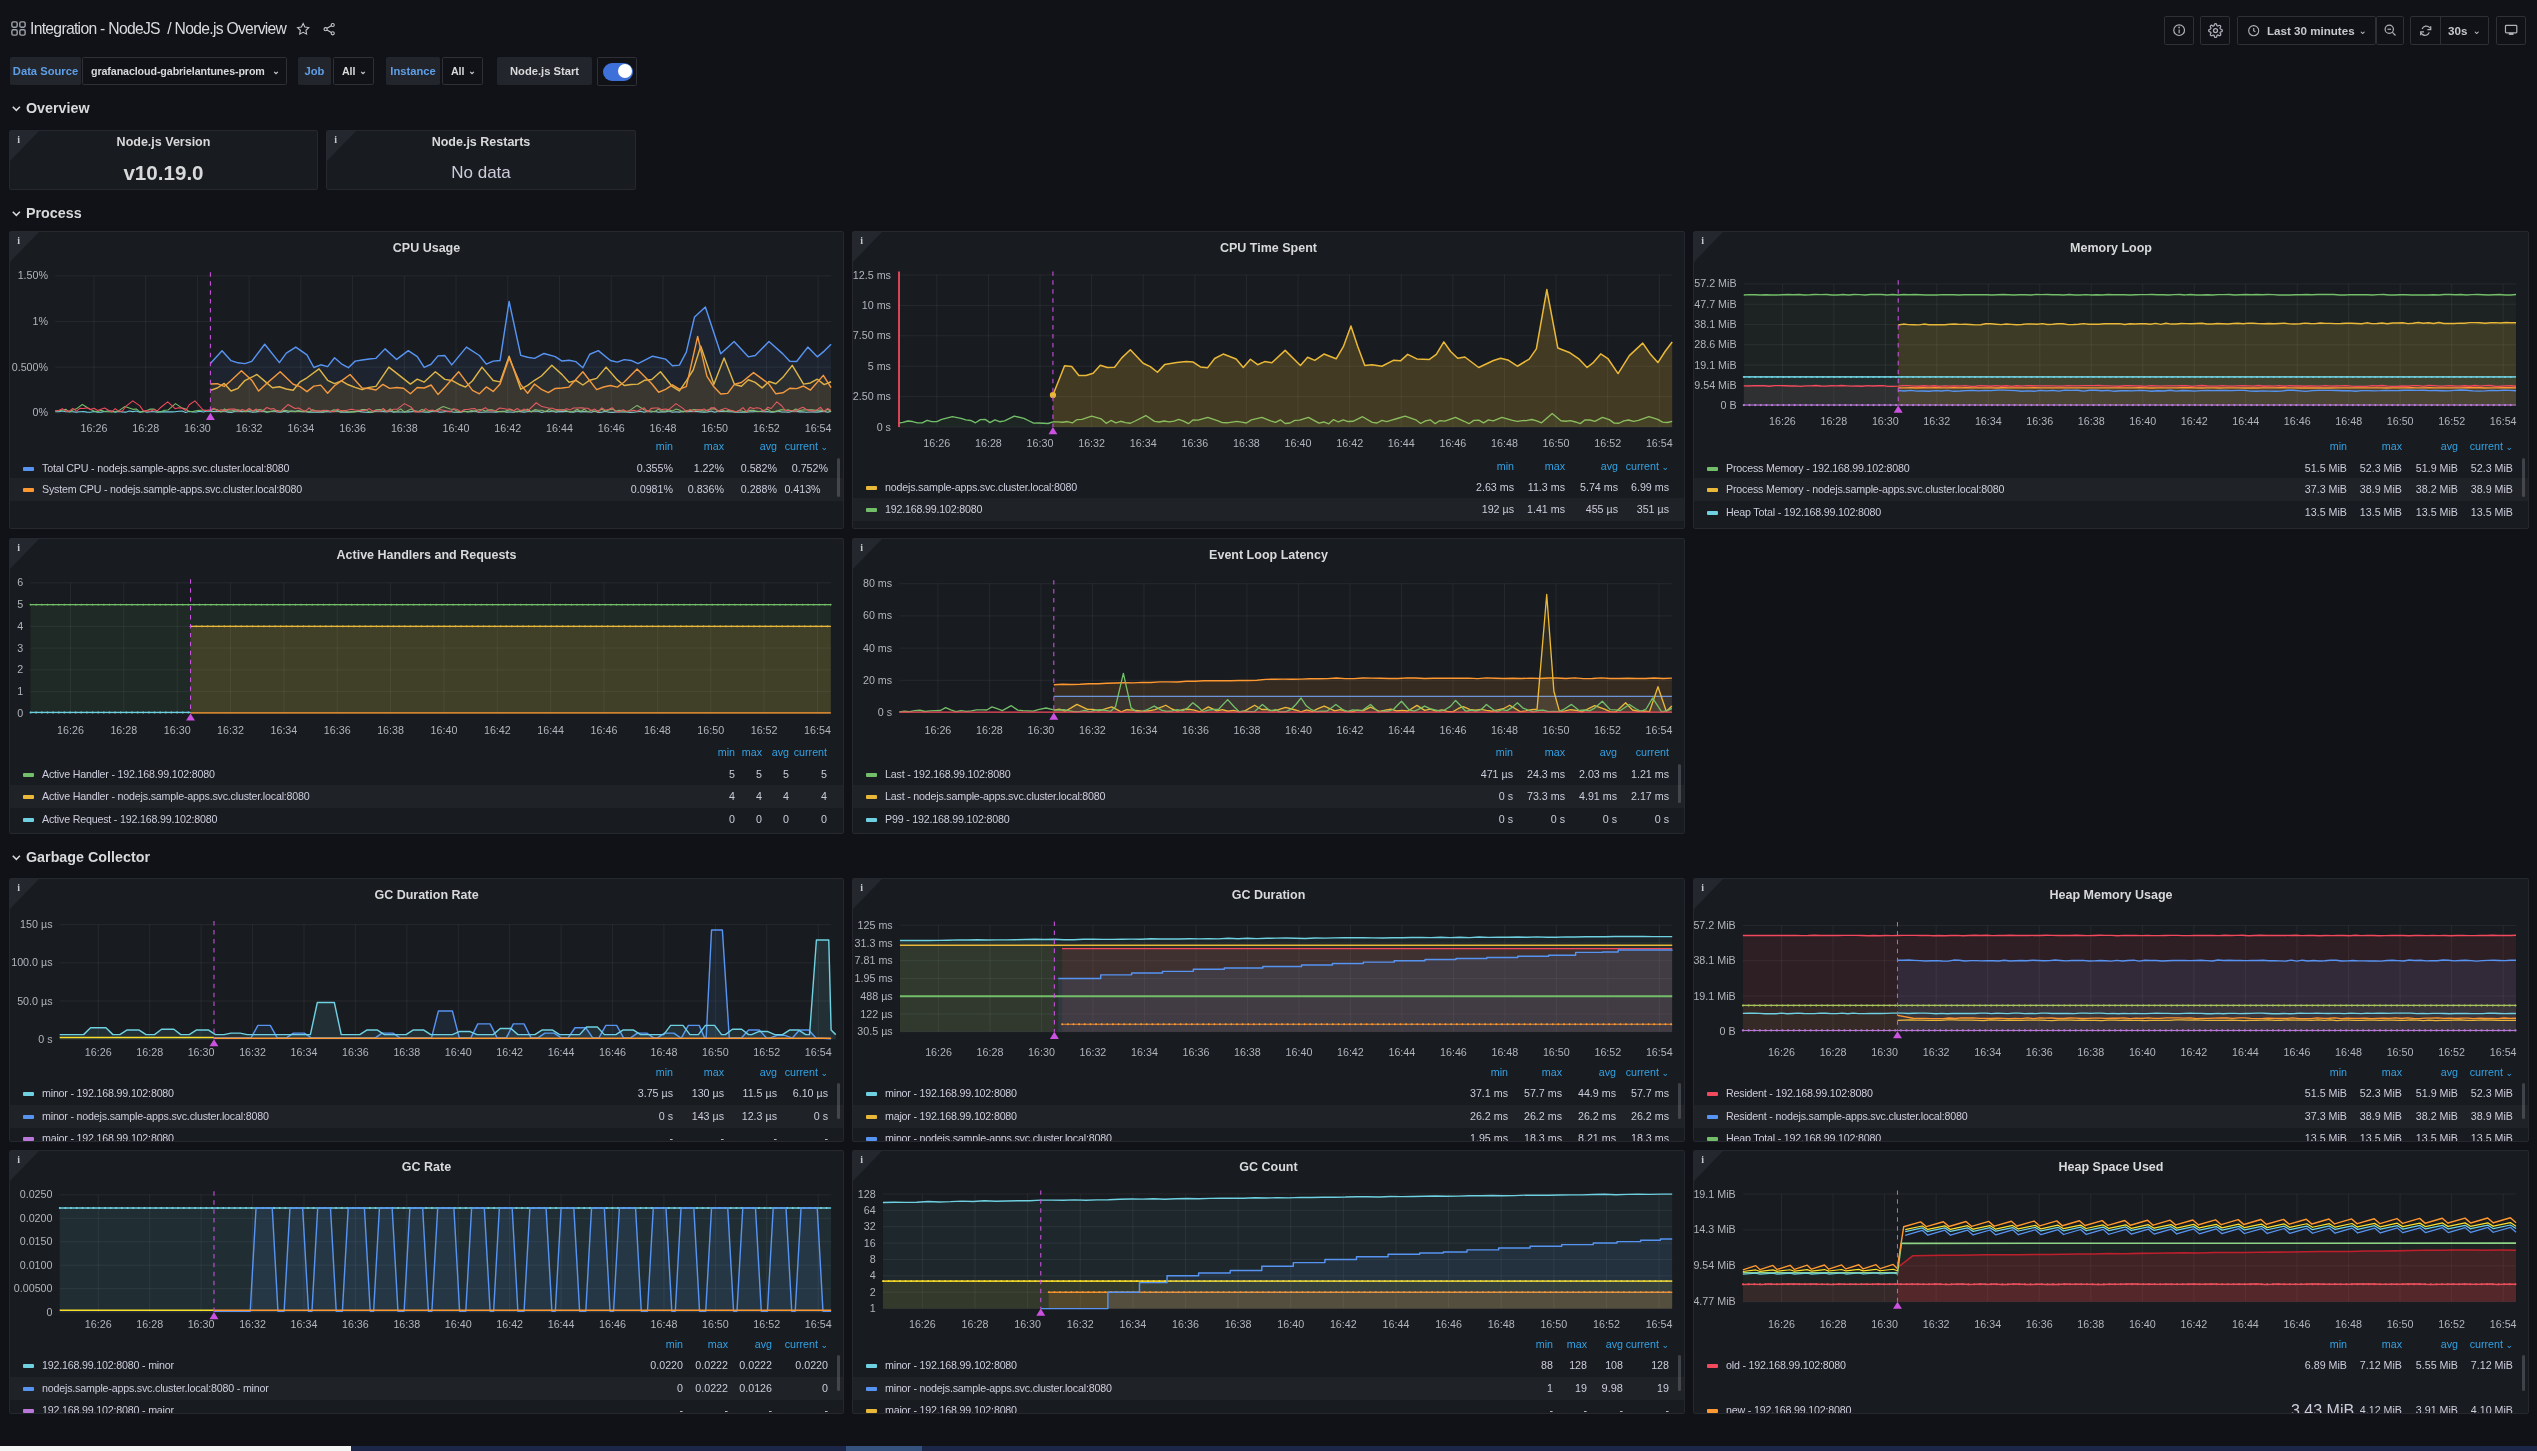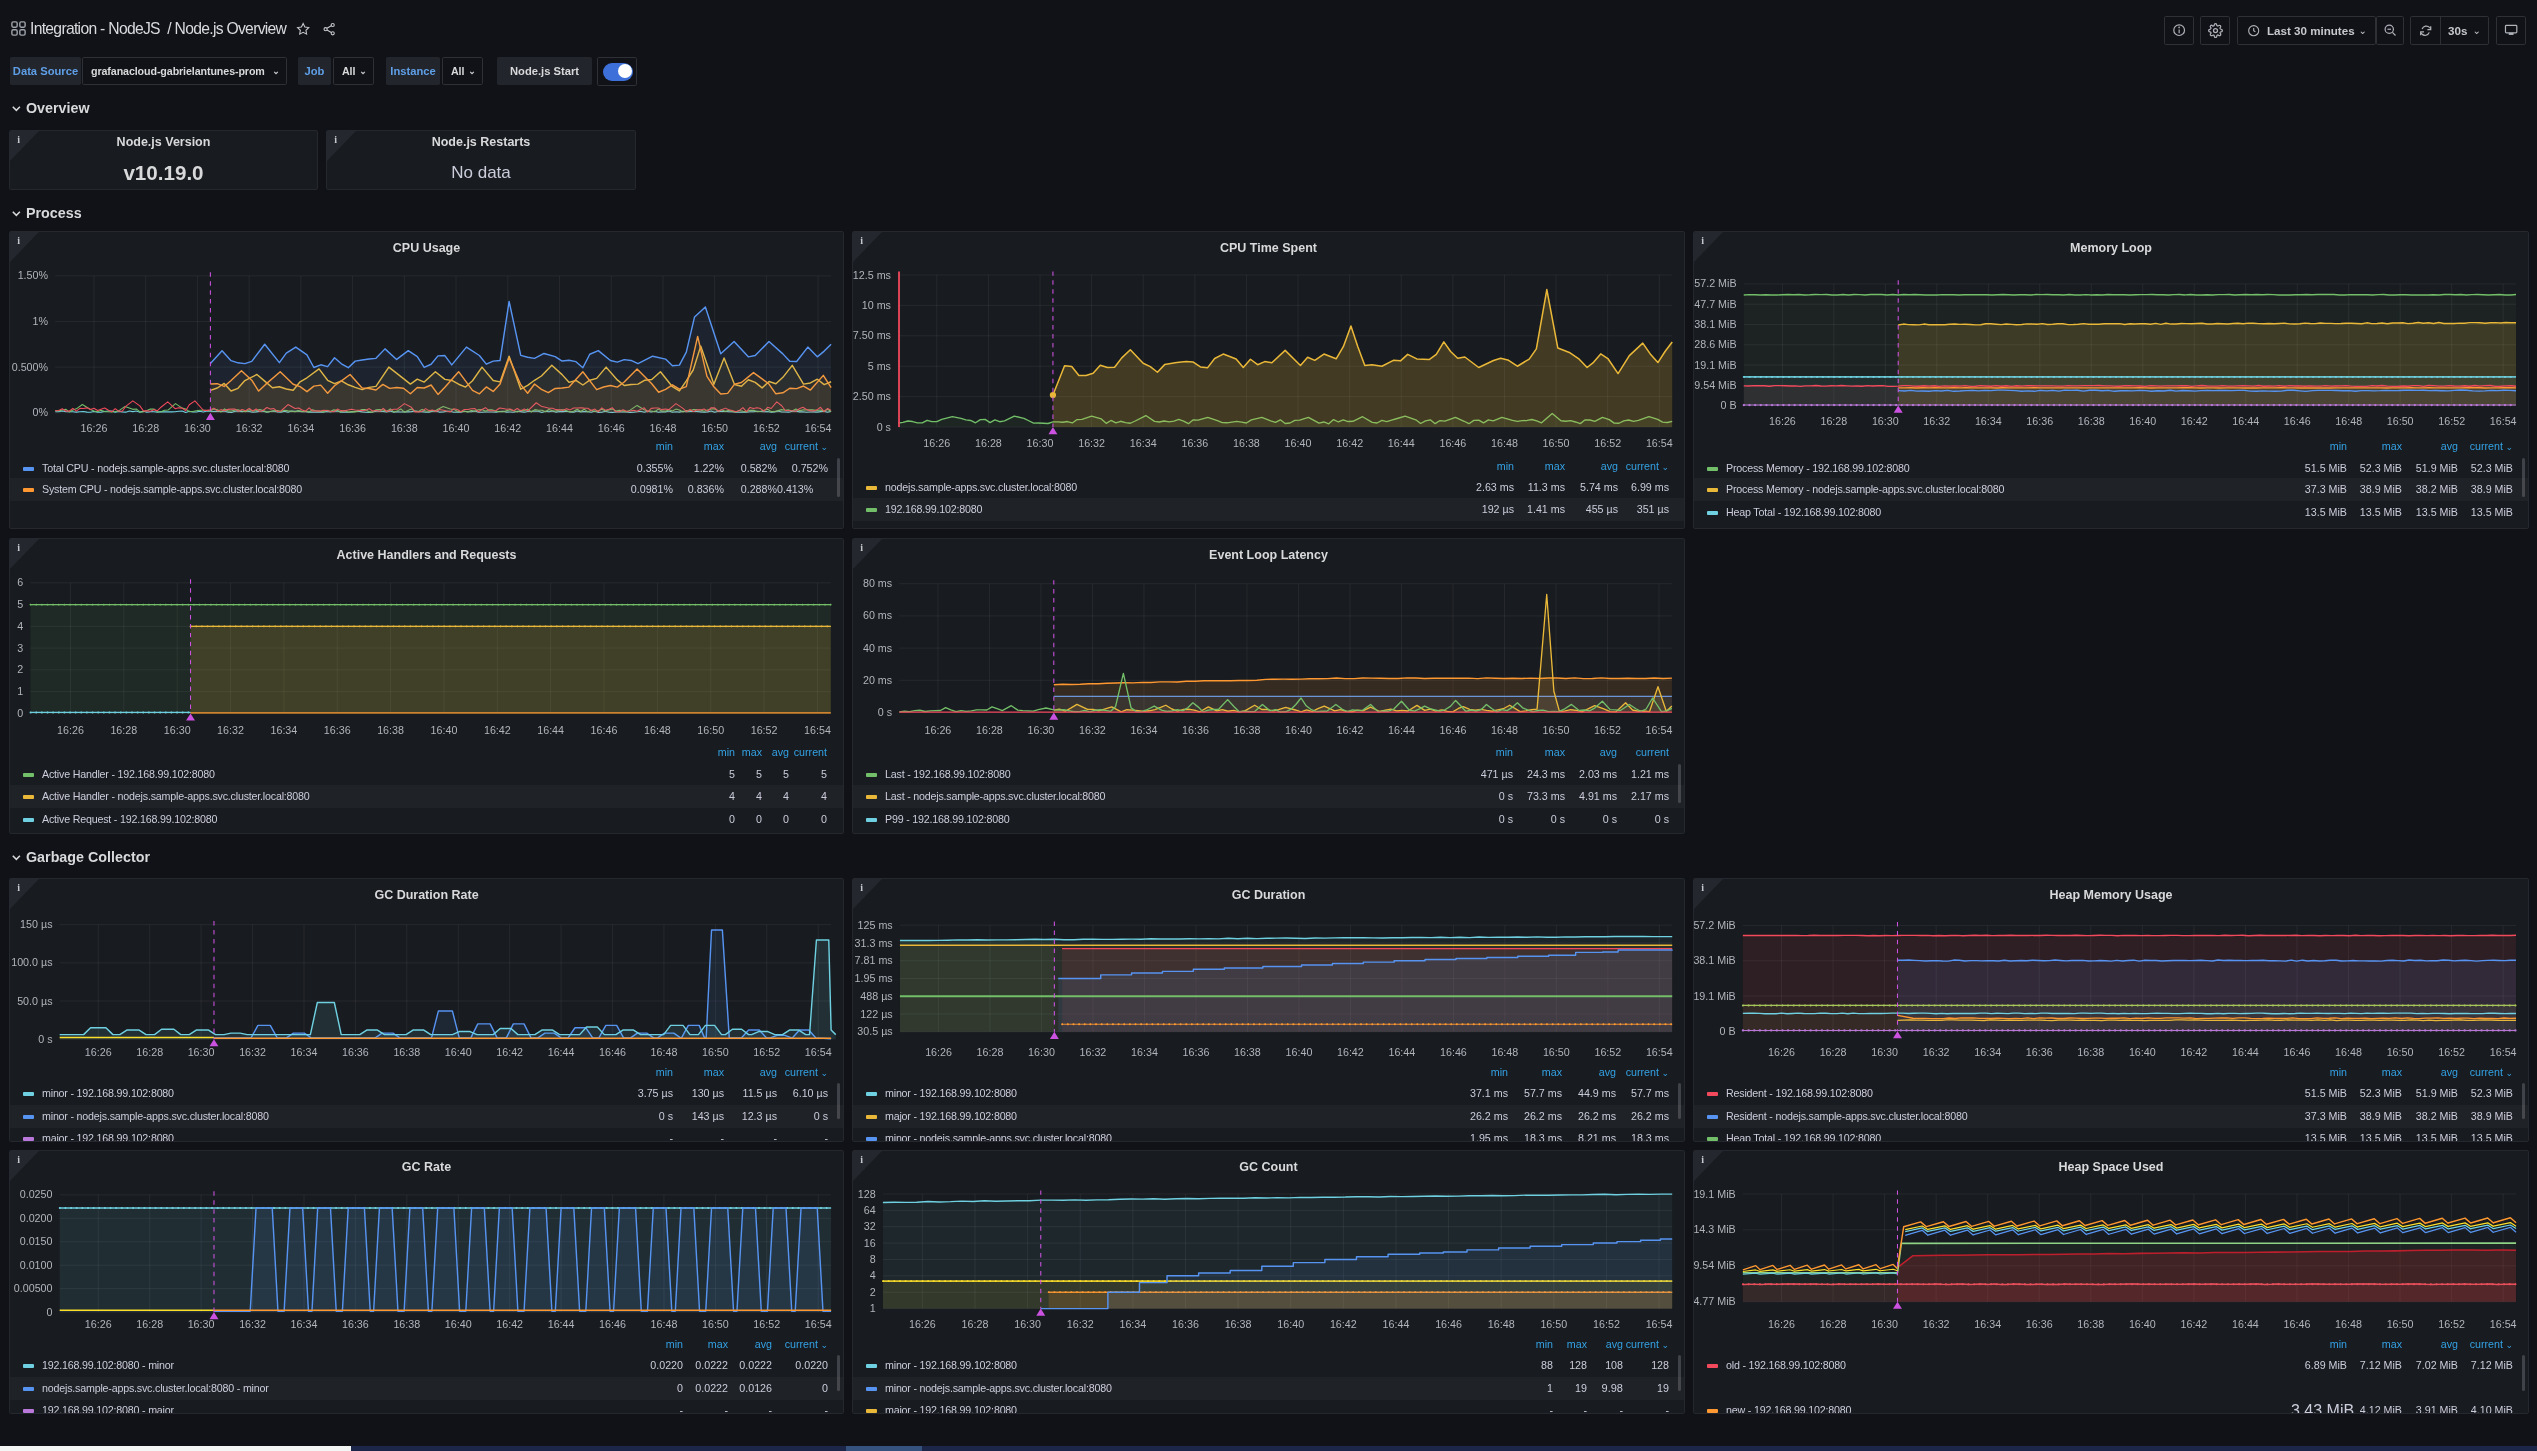--- a/index.html
+++ b/index.html
@@ -177,21 +177,21 @@
       <div style="position:absolute;left:663px;top:0;width:51px;line-height:23px;text-align:right;font-size:10.7px;color:#ccccdc;white-space:nowrap">1.22%</div>
       <div style="position:absolute;left:714px;top:0;width:53px;line-height:23px;text-align:right;font-size:10.7px;color:#ccccdc;white-space:nowrap">0.582%</div>
       <div style="position:absolute;left:767px;top:0;width:51px;line-height:23px;text-align:right;font-size:10.7px;color:#ccccdc;white-space:nowrap">0.752%</div>
     </div>
     <div style="position:absolute;top:246px;left:0;width:835px;height:23px;background:rgba(204,204,220,0.045);">
       <div style="position:absolute;left:12.5px;top:10px;width:11.6px;height:3.6px;border-radius:0.9px;background:#ff9830"></div>
       <div style="position:absolute;left:32px;top:0;line-height:23px;font-size:10.7px;letter-spacing:-0.2px;color:#ccccdc;white-space:nowrap">System CPU - nodejs.sample-apps.svc.cluster.local:8080</div>
       <div style="position:absolute;left:612px;top:0;width:51px;line-height:23px;text-align:right;font-size:10.7px;color:#ccccdc;white-space:nowrap">0.0981%</div>
       <div style="position:absolute;left:663px;top:0;width:51px;line-height:23px;text-align:right;font-size:10.7px;color:#ccccdc;white-space:nowrap">0.836%</div>
       <div style="position:absolute;left:714px;top:0;width:53px;line-height:23px;text-align:right;font-size:10.7px;color:#ccccdc;white-space:nowrap">0.288%</div>
-      <div style="position:absolute;left:767px;top:0;width:51px;line-height:23px;text-align:left;font-size:10.7px;color:#ccccdc;white-space:nowrap">0.413%</div>
+      <div style="position:absolute;left:767px;top:0;width:51px;line-height:23px;text-align:center;font-size:10.7px;color:#ccccdc;white-space:nowrap">0.413%</div>
     </div>
     <div style="position:absolute;right:2.7px;top:226px;width:3.6px;height:39px;background:rgba(204,204,220,0.22);border-radius:1.8px"></div>
   </div>
 <div class="panel" style="left:852px;top:231px;width:833px;height:298px">
     <div class="icorner"></div>
     <div class="ii">i</div>
     <div class="ptitle">CPU Time Spent</div>
     <svg width="833" height="298" viewBox="0 0 930 333" style="position:absolute;left:0;top:0">
       <line x1="50" y1="48.0" x2="915" y2="48.0" stroke="rgba(204,204,220,0.09)" stroke-width="1"></line>
       <text x="42" y="52.0" fill="#b2b4bc" font-size="12" text-anchor="end">12.5 ms</text>
@@ -1072,21 +1072,21 @@
       <div style="position:absolute;left:763px;top:0;width:56px;line-height:21.5px;text-align:right;color:#33a2e5;font-size:10.7px;font-weight:500">current<span style="font-size:9px"> ⌄</span></div>
       <div style="position:absolute;left:708px;top:0;width:56px;line-height:21.5px;text-align:right;color:#33a2e5;font-size:10.7px;font-weight:500">avg</div>
       <div style="position:absolute;left:652px;top:0;width:56px;line-height:21.5px;text-align:right;color:#33a2e5;font-size:10.7px;font-weight:500">max</div>
       <div style="position:absolute;left:597px;top:0;width:56px;line-height:21.5px;text-align:right;color:#33a2e5;font-size:10.7px;font-weight:500">min</div>
     </div>
     <div style="position:absolute;top:203px;left:0;width:836px;height:23px;">
       <div style="position:absolute;left:12.5px;top:10px;width:11.6px;height:3.6px;border-radius:0.9px;background:#f2495c"></div>
       <div style="position:absolute;left:32px;top:0;line-height:23px;font-size:10.7px;letter-spacing:-0.2px;color:#ccccdc;white-space:nowrap">old - 192.168.99.102:8080</div>
       <div style="position:absolute;left:597px;top:0;width:56px;line-height:23px;text-align:right;font-size:10.7px;color:#ccccdc;white-space:nowrap">6.89 MiB</div>
       <div style="position:absolute;left:652px;top:0;width:56px;line-height:23px;text-align:right;font-size:10.7px;color:#ccccdc;white-space:nowrap">7.12 MiB</div>
-      <div style="position:absolute;left:708px;top:0;width:56px;line-height:23px;text-align:right;font-size:10.7px;color:#ccccdc;white-space:nowrap">7.02 MiB</div>
+      <div style="position:absolute;left:708px;top:0;width:56px;line-height:23px;text-align:right;font-size:10.7px;color:#ccccdc;white-space:nowrap">5.55 MiB</div>
       <div style="position:absolute;left:763px;top:0;width:56px;line-height:23px;text-align:right;font-size:10.7px;color:#ccccdc;white-space:nowrap">7.12 MiB</div>
     </div>
     <div style="position:absolute;top:248px;left:0;width:836px;height:23px;">
       <div style="position:absolute;left:12.5px;top:10px;width:11.6px;height:3.6px;border-radius:0.9px;background:#ff9830"></div>
       <div style="position:absolute;left:32px;top:0;line-height:23px;font-size:10.7px;letter-spacing:-0.2px;color:#ccccdc;white-space:nowrap">new - 192.168.99.102:8080</div>
       <div style="position:absolute;left:597px;top:0;width:56px;line-height:23px;text-align:right;font-size:16px;color:#ccccdc;white-space:nowrap">3.43 MiB</div>
       <div style="position:absolute;left:652px;top:0;width:56px;line-height:23px;text-align:right;font-size:10.7px;color:#ccccdc;white-space:nowrap">4.12 MiB</div>
       <div style="position:absolute;left:708px;top:0;width:56px;line-height:23px;text-align:right;font-size:10.7px;color:#ccccdc;white-space:nowrap">3.91 MiB</div>
       <div style="position:absolute;left:763px;top:0;width:56px;line-height:23px;text-align:right;font-size:10.7px;color:#ccccdc;white-space:nowrap">4.10 MiB</div>
     </div>

